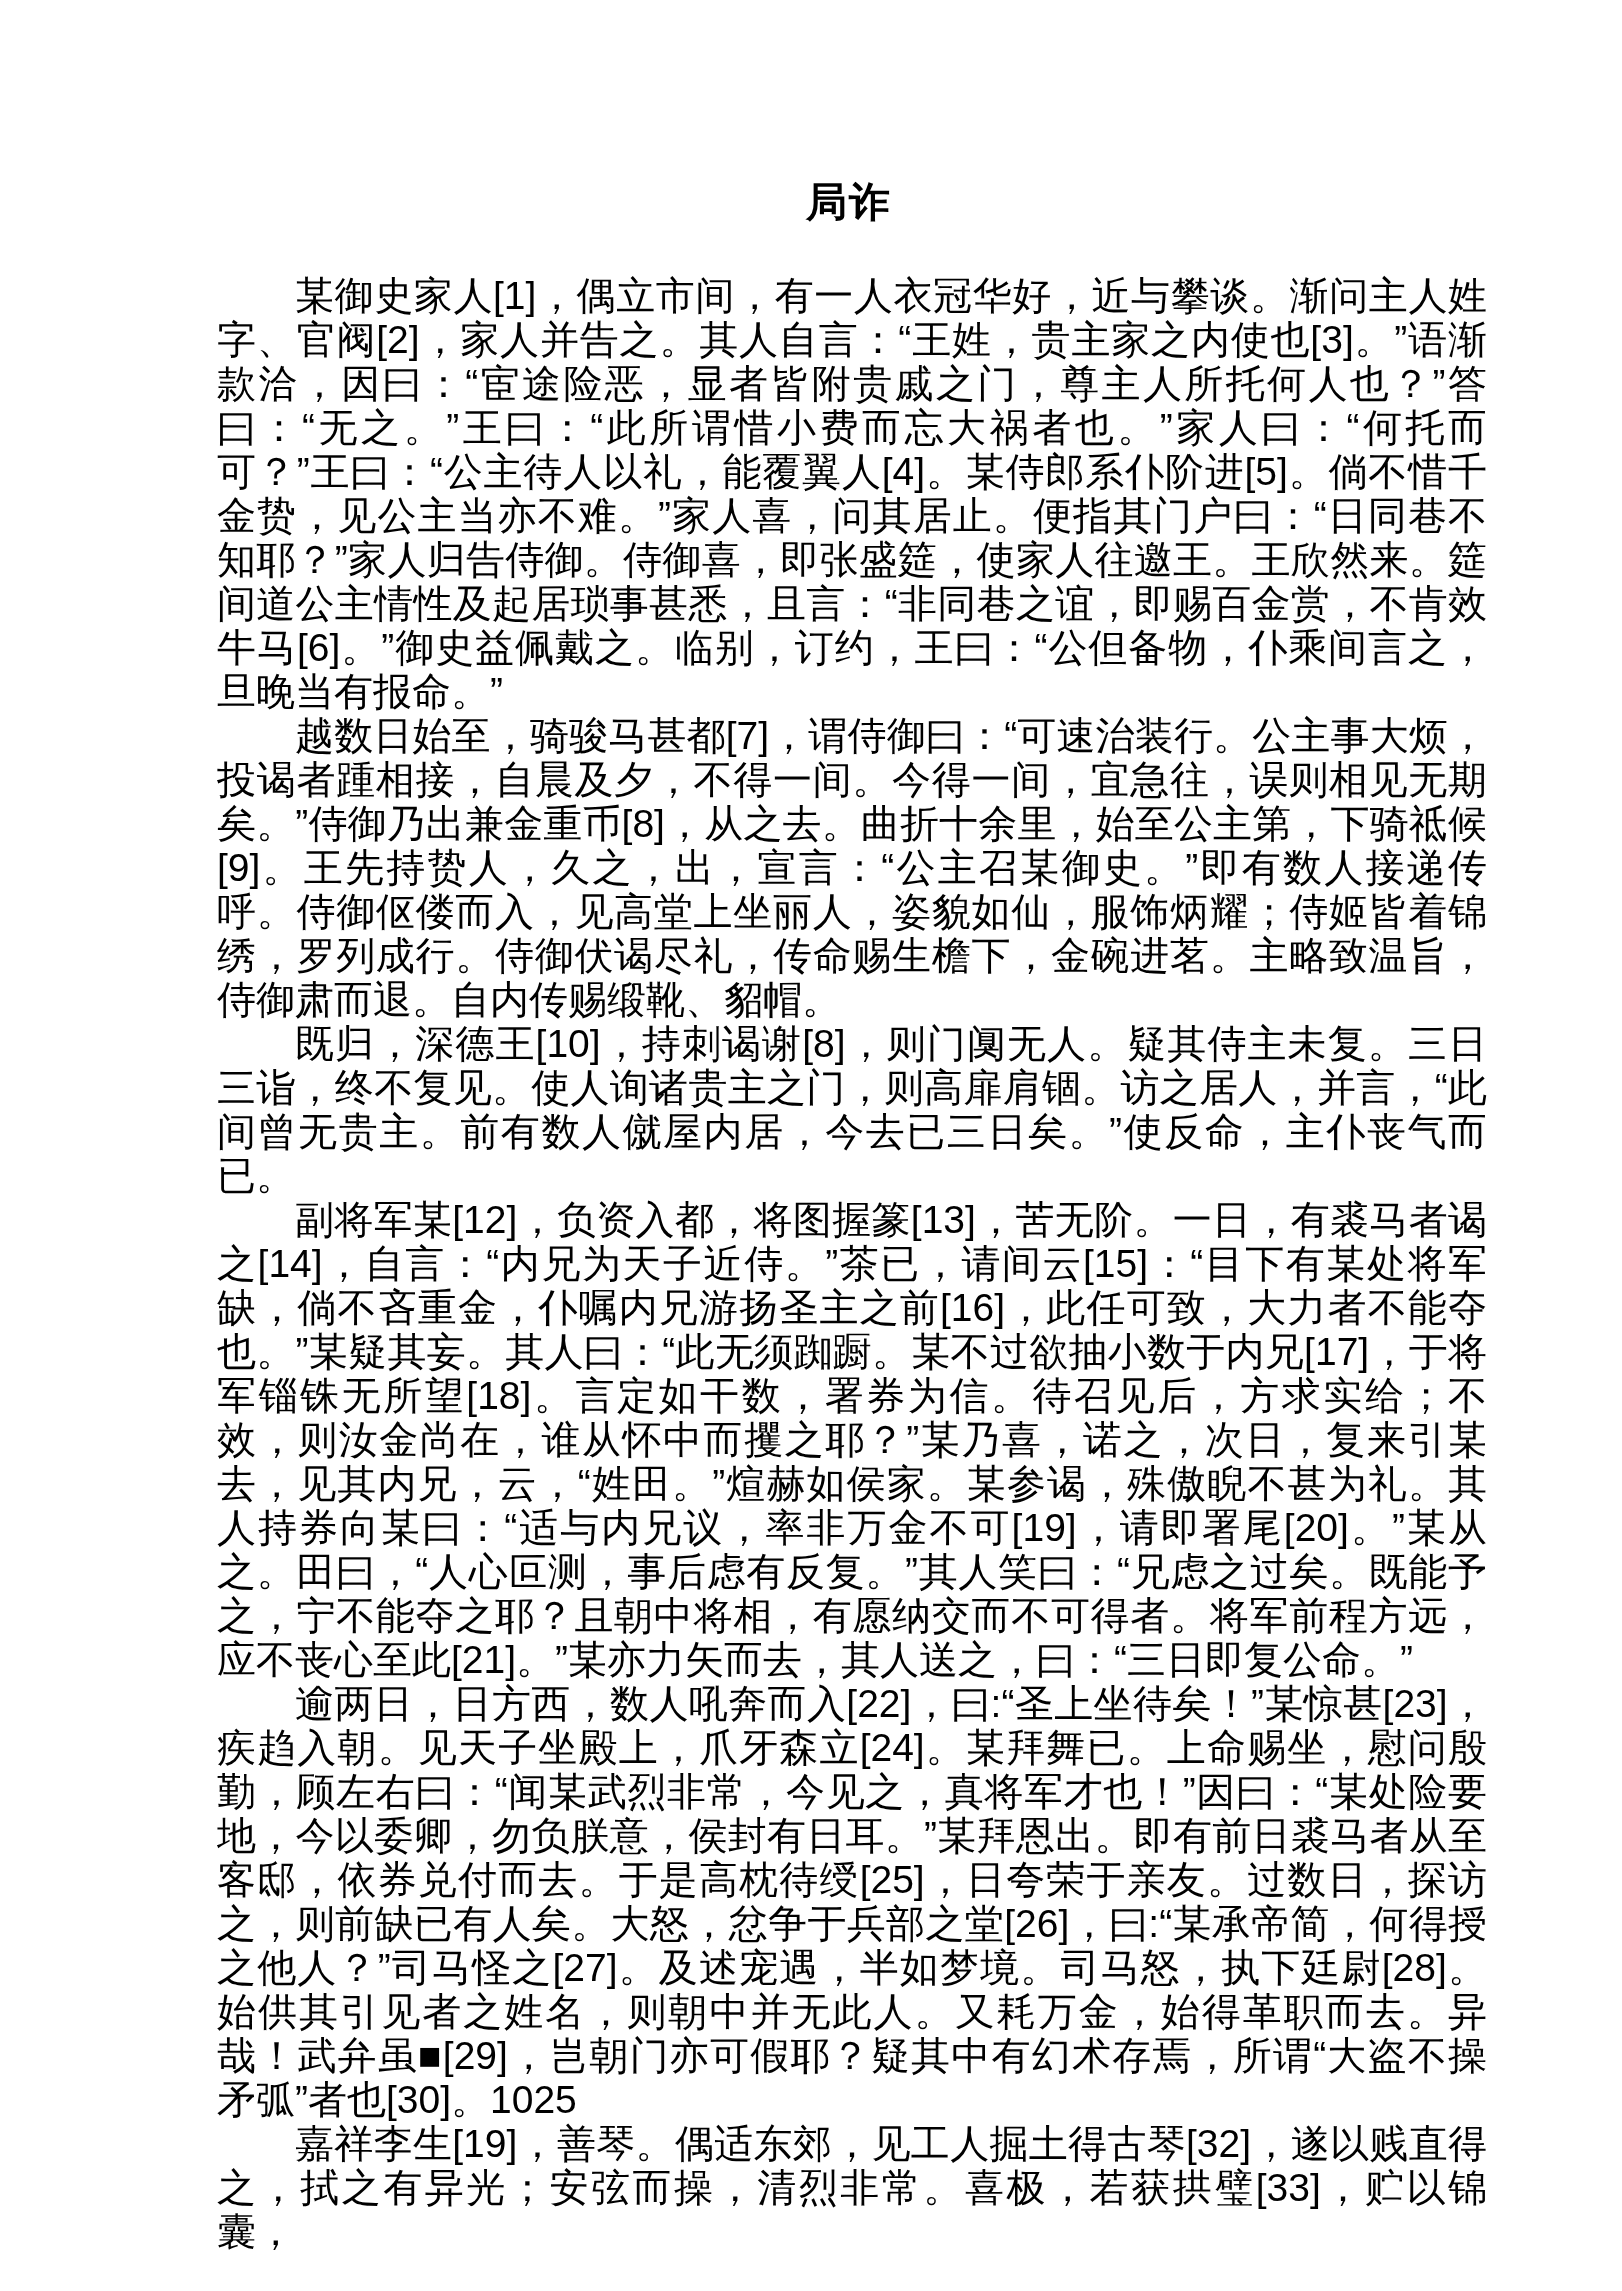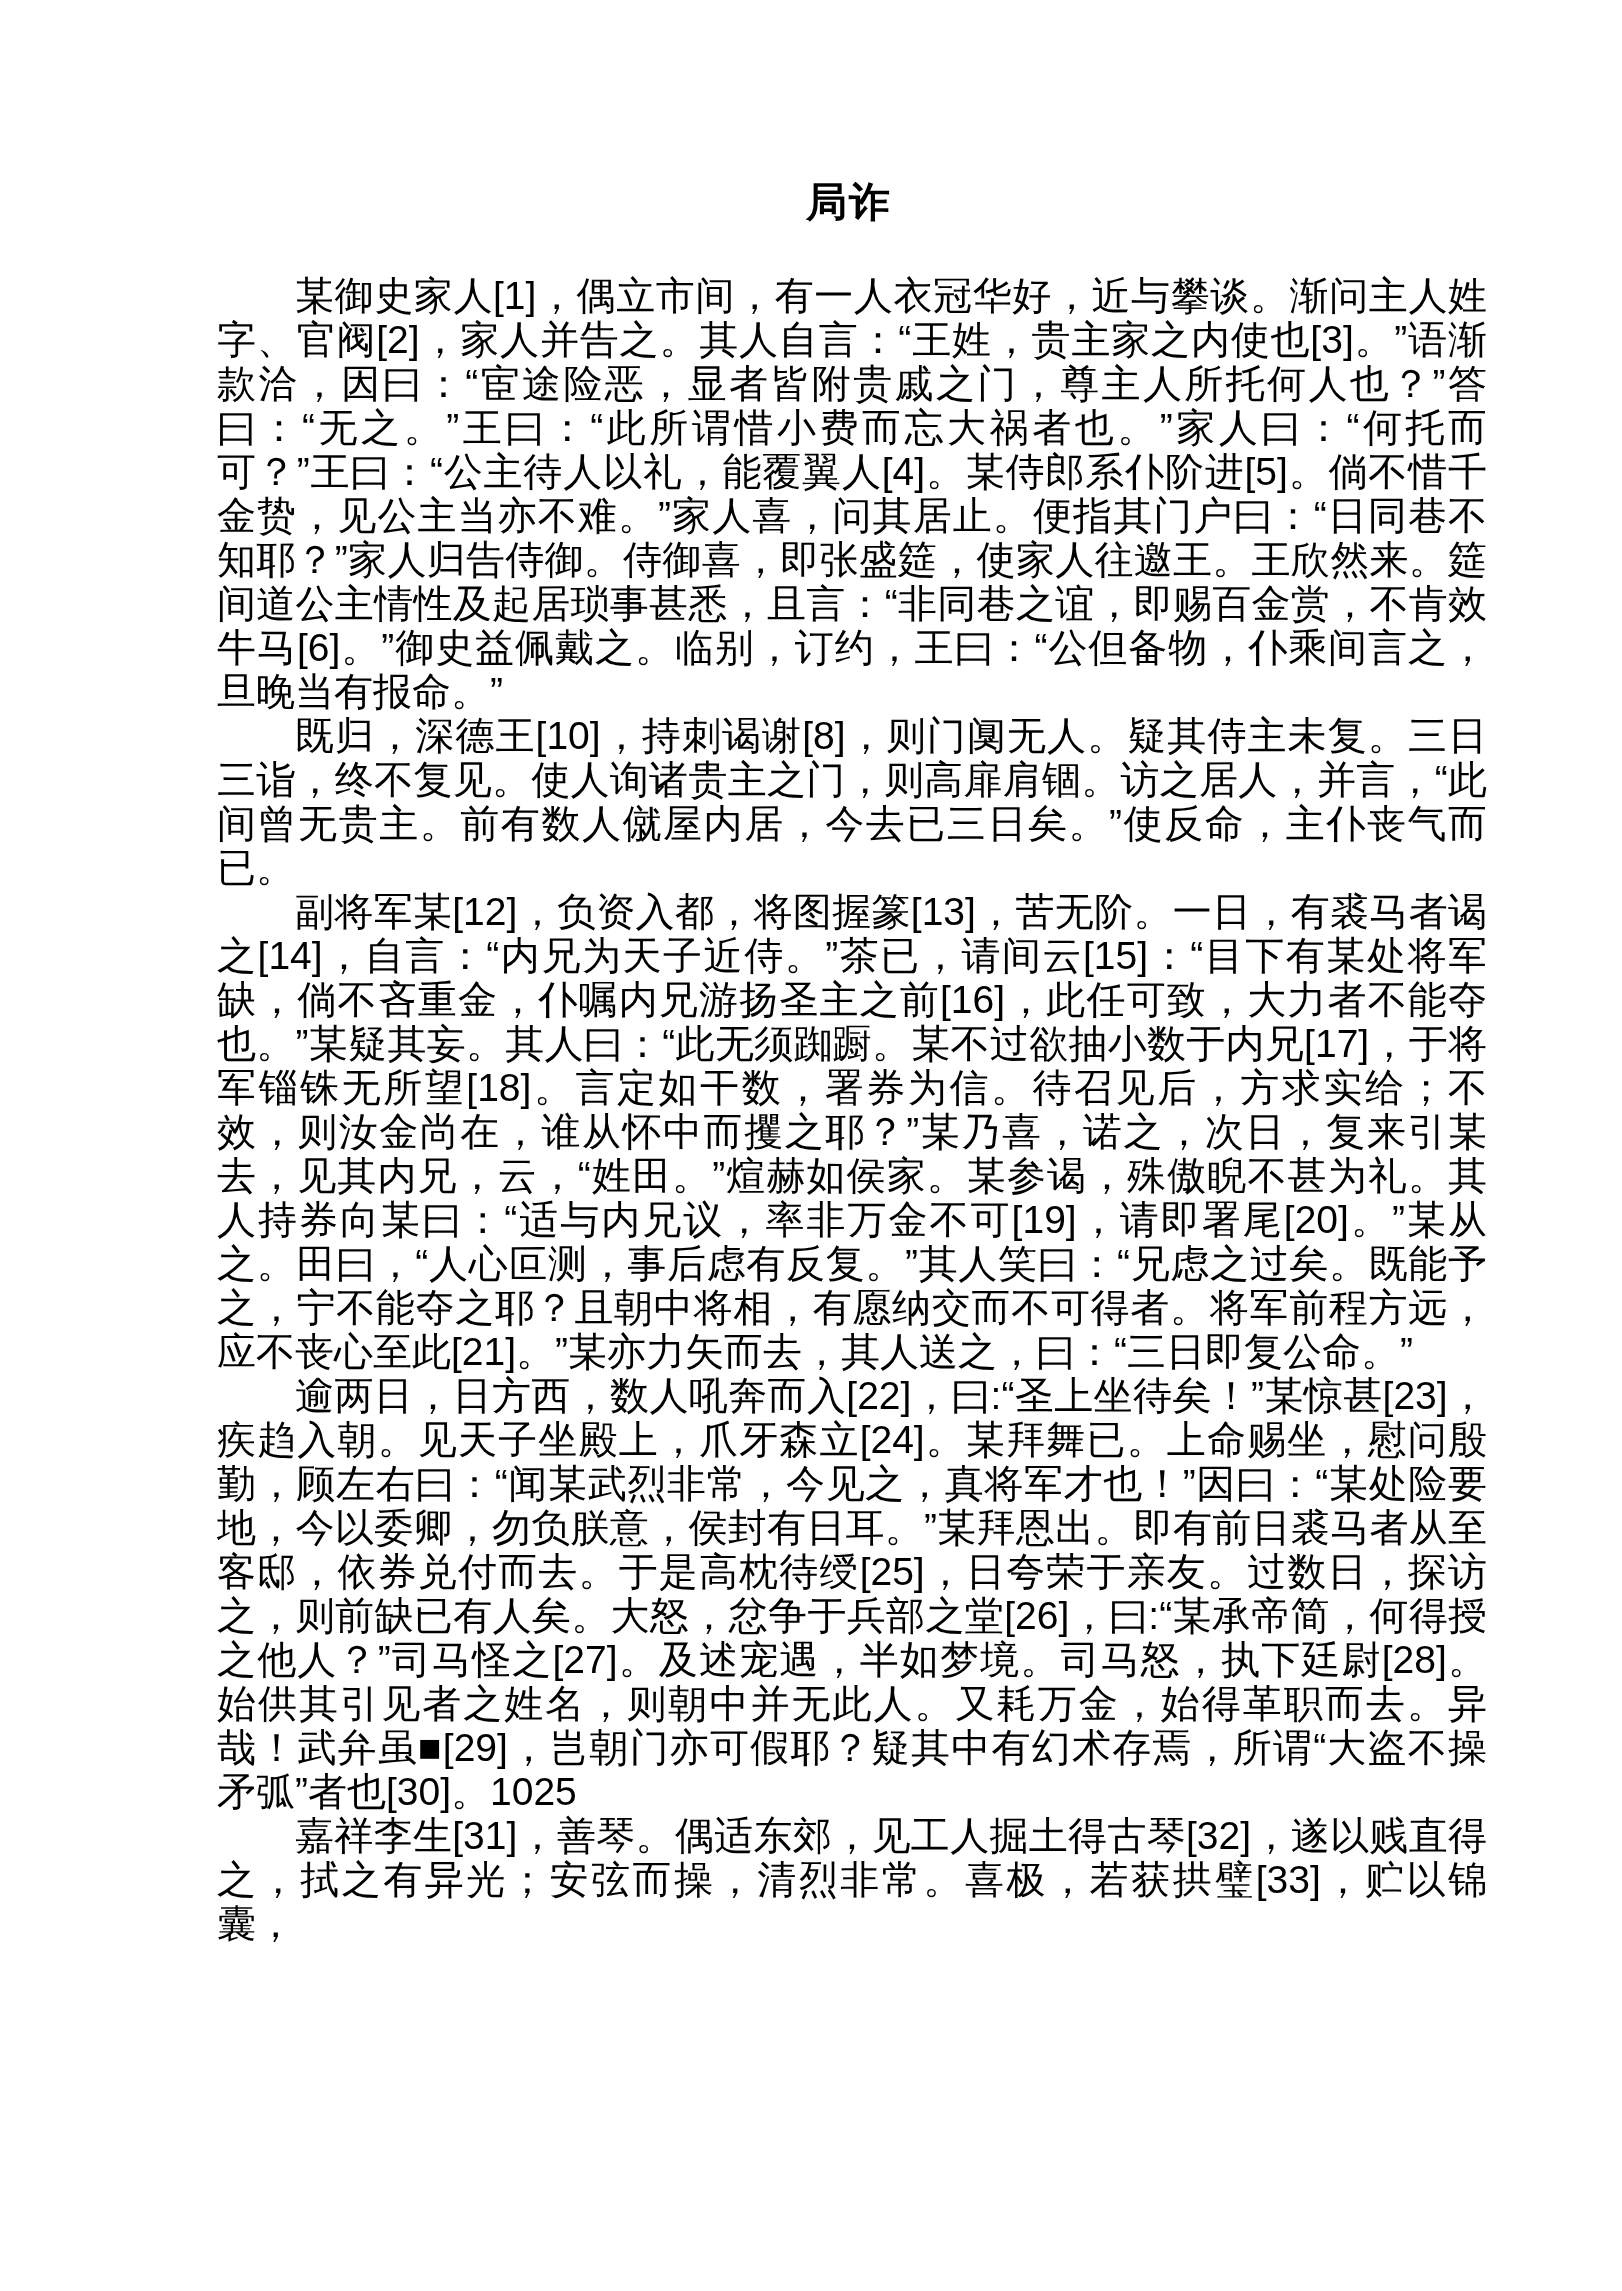--- a/index.html
+++ b/index.html
@@ -46,19 +46,20 @@
     word-break: break-all;
   }
 </style>
 </head>
 <body>
 
 <div class="page">
   <div class="story-title">局诈</div>
   <div class="content">
     <p>某御史家人[1]，偶立市间，有一人衣冠华好，近与攀谈。渐问主人姓字、官阀[2]，家人并告之。其人自言：“王姓，贵主家之内使也[3]。”语渐款洽，因曰：“宦途险恶，显者皆附贵戚之门，尊主人所托何人也？”答曰：“无之。”王曰：“此所谓惜小费而忘大祸者也。”家人曰：“何托而可？”王曰：“公主待人以礼，能覆翼人[4]。某侍郎系仆阶进[5]。倘不惜千金贽，见公主当亦不难。”家人喜，问其居止。便指其门户曰：“日同巷不知耶？”家人归告侍御。侍御喜，即张盛筵，使家人往邀王。王欣然来。筵间道公主情性及起居琐事甚悉，且言：“非同巷之谊，即赐百金赏，不肯效牛马[6]。”御史益佩戴之。临别，订约，王曰：“公但备物，仆乘间言之，旦晚当有报命。”</p>
+    <p>越数日始至，骑骏马甚都[7]，谓侍御曰：“可速治装行。公主事大烦，投谒者踵相接，自晨及夕，不得一间。今得一间，宜急往，误则相见无期矣。”侍御乃出兼金重币[8]，从之去。曲折十余里，始至公主第，下骑祗候[9]。王先持贽人，久之，出，宣言：“公主召某御史。”即有数人接递传呼。侍御伛偻而入，见高堂上坐丽人，姿貌如仙，服饰炳耀；侍姬皆着锦绣，罗列成行。侍御伏谒尽礼，传命赐生檐下，金碗进茗。主略致温旨，侍御肃而退。自内传赐缎靴、貂帽。</p>
     <p>既归，深德王[10]，持刺谒谢[8]，则门阒无人。疑其侍主未复。三日三诣，终不复见。使人询诸贵主之门，则高扉肩锢。访之居人，并言，“此间曾无贵主。前有数人僦屋内居，今去已三日矣。”使反命，主仆丧气而已。</p>
     <p>副将军某[12]，负资入都，将图握篆[13]，苦无阶。一日，有裘马者谒之[14]，自言：“内兄为天子近侍。”茶已，请间云[15]：“目下有某处将军缺，倘不吝重金，仆嘱内兄游扬圣主之前[16]，此任可致，大力者不能夺也。”某疑其妄。其人曰：“此无须踟蹰。某不过欲抽小数于内兄[17]，于将军锱铢无所望[18]。言定如干数，署券为信。待召见后，方求实给；不效，则汝金尚在，谁从怀中而攫之耶？”某乃喜，诺之，次日，复来引某去，见其内兄，云，“姓田。”煊赫如侯家。某参谒，殊傲睨不甚为礼。其人持券向某曰：“适与内兄议，率非万金不可[19]，请即署尾[20]。”某从之。田曰，“人心叵测，事后虑有反复。”其人笑曰：“兄虑之过矣。既能予之，宁不能夺之耶？且朝中将相，有愿纳交而不可得者。将军前程方远，应不丧心至此[21]。”某亦力矢而去，其人送之，曰：“三日即复公命。”</p>
     <p>逾两日，日方西，数人吼奔而入[22]，曰:“圣上坐待矣！”某惊甚[23]，疾趋入朝。见天子坐殿上，爪牙森立[24]。某拜舞已。上命赐坐，慰问殷勤，顾左右曰：“闻某武烈非常，今见之，真将军才也！”因曰：“某处险要地，今以委卿，勿负朕意，侯封有日耳。”某拜恩出。即有前日裘马者从至客邸，依券兑付而去。于是高枕待绶[25]，日夸荣于亲友。过数日，探访之，则前缺已有人矣。大怒，忿争于兵部之堂[26]，曰:“某承帝简，何得授之他人？”司马怪之[27]。及述宠遇，半如梦境。司马怒，执下廷尉[28]。始供其引见者之姓名，则朝中并无此人。又耗万金，始得革职而去。异哉！武弁虽■[29]，岂朝门亦可假耶？疑其中有幻术存焉，所谓“大盗不操矛弧”者也[30]。1025</p>
-    <p>嘉祥李生[31]，善琴。偶适东郊，见工人掘土得古琴[32]，遂以贱直得之，拭之有异光；安弦而操，清烈非常。喜极，若获拱璧[33]，贮以锦囊，</p>
+    <p>嘉祥李生[19]，善琴。偶适东郊，见工人掘土得古琴[32]，遂以贱直得之，拭之有异光；安弦而操，清烈非常。喜极，若获拱璧[33]，贮以锦囊，</p>
   </div>
 </div>
 
 
 </body></html>

